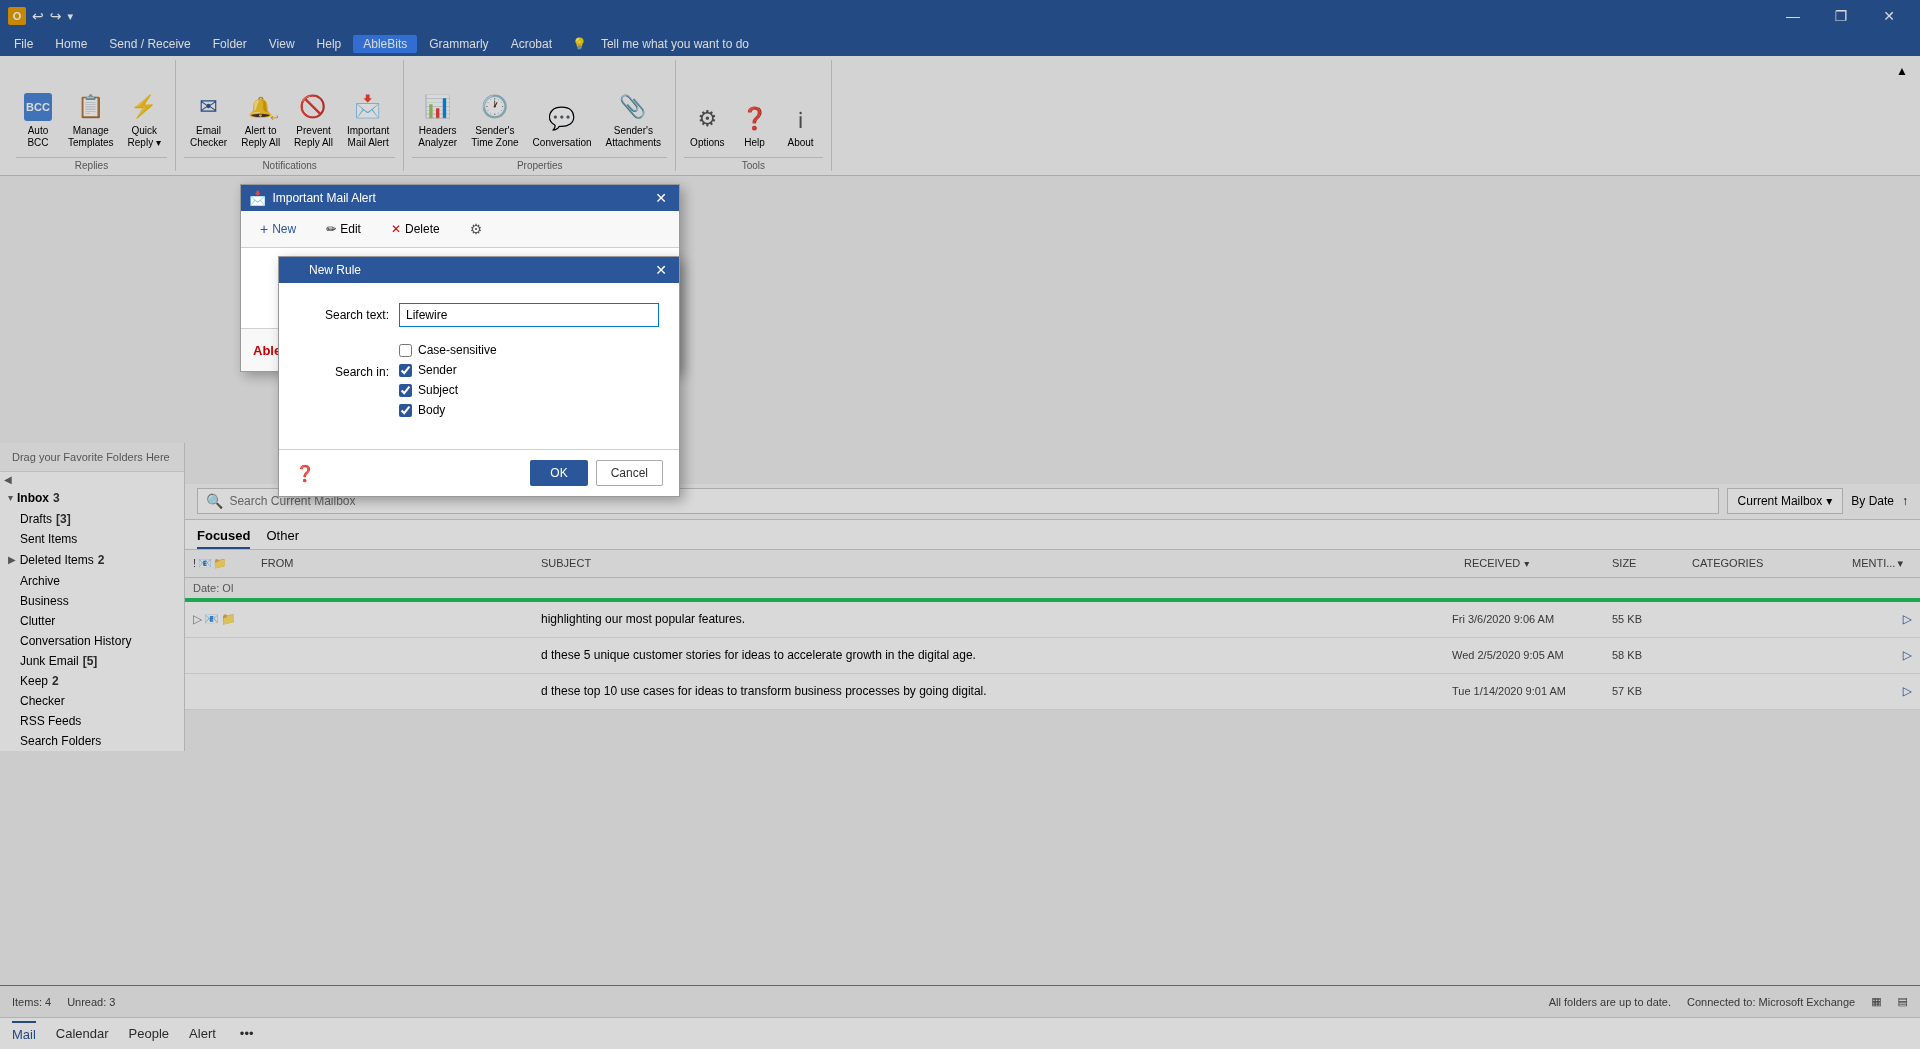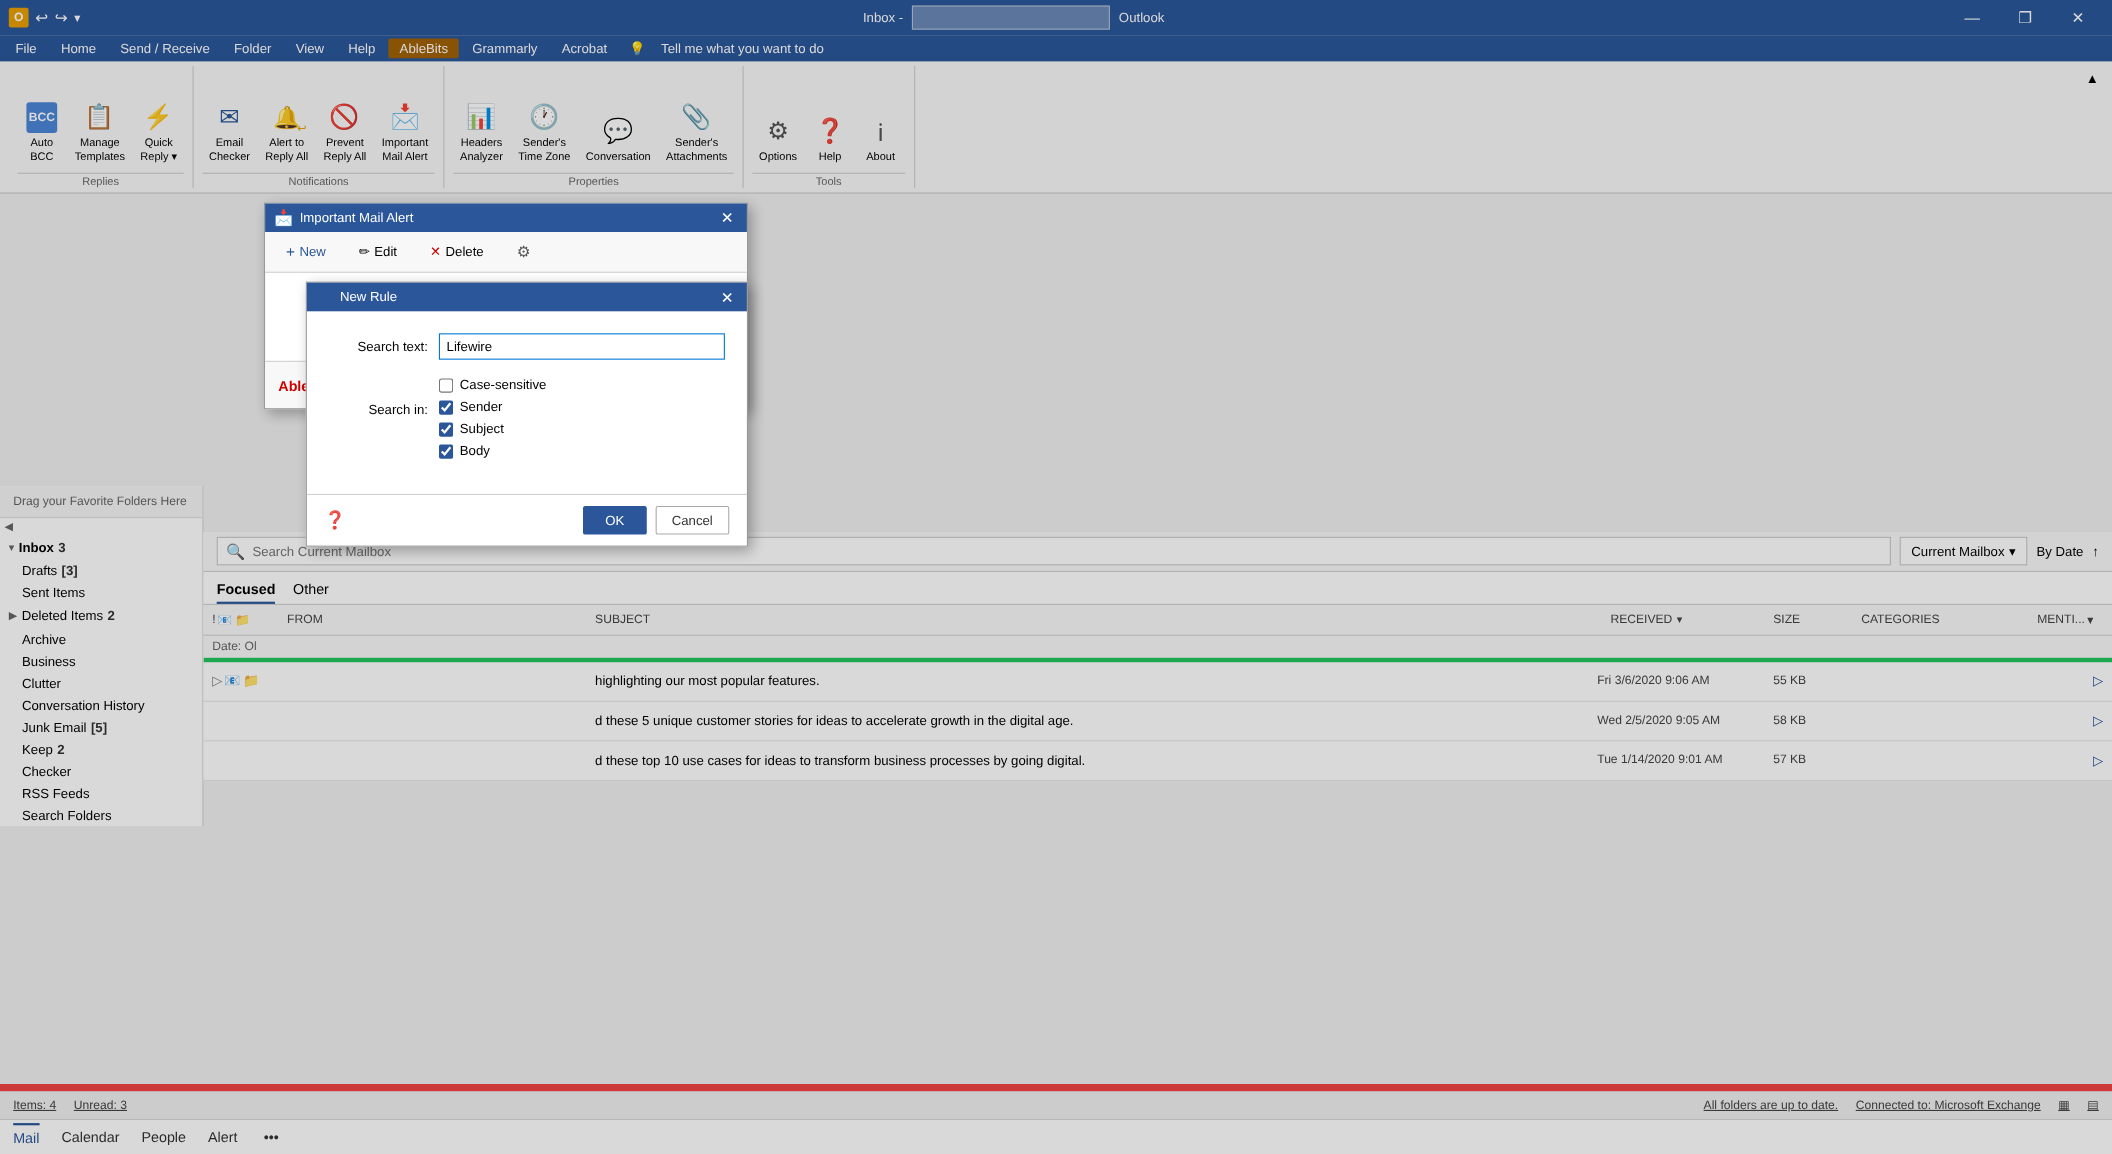--- a/index.html
+++ b/index.html
@@ -31,21 +31,21 @@
       padding: 0 4px;
       gap: 2px;
     }
     .menu-item {
       padding: 2px 10px;
       color: white;
       font-size: 12px;
       cursor: pointer;
       border-radius: 2px;
     }
-    .menu-item.ablebits-active { background: #a16207; }
+    .menu-item.ablebits-active { background: #3b82f6; }
 
     
     #ribbon {
       height: 120px;
       background: #f8f8f8;
       border-bottom: 1px solid #c8c8c8;
       display: flex;
       flex-direction: column;
     }
     #ribbon-content {
@@ -416,28 +416,27 @@
       justify-content: space-between;
       padding: 10px 16px;
       border-top: 1px solid #d0d0d0;
     }
     #new-rule-dialog .nr-footer-btns { display: flex; gap: 8px; }
 
     
     #status-bar {
       height: 32px;
       background: #f0f0f0;
-      border-top: 7px solid #ef4444;
+      border-top: 1px solid #ef4444;
       display: flex;
       align-items: center;
       justify-content: space-between;
       padding: 0 12px;
       font-size: 11px;
       color: #444;
-      text-decoration: underline;
     }
     #status-bar-right { display: flex; align-items: center; gap: 16px; }
 
     
     #bottom-nav {
       height: 32px;
       background: white;
       border-top: 1px solid #d0d0d0;
       display: flex;
       align-items: center;
@@ -488,25 +487,20 @@
 </head>
 <body>
 
 <div id="title-bar">
   <div id="title-bar-left">
     <div class="qs-icon">O</div>
     <span style="font-size:14px;cursor:pointer;">↩</span>
     <span style="font-size:14px;cursor:pointer;">↪</span>
     <span style="font-size:11px;cursor:pointer;">▾</span>
   </div>
-  <div id="title-bar-center">
-    <span>Inbox -</span>
-    <input class="title-search" placeholder="" style="">
-    <span>Outlook</span>
-  </div>
   <div id="title-bar-right">
     <div class="title-btn">—</div>
     <div class="title-btn">❐</div>
     <div class="title-btn close">✕</div>
   </div>
 </div>
 
 <div id="menu-bar">
   <div class="menu-item">File</div>
   <div class="menu-item">Home</div>

